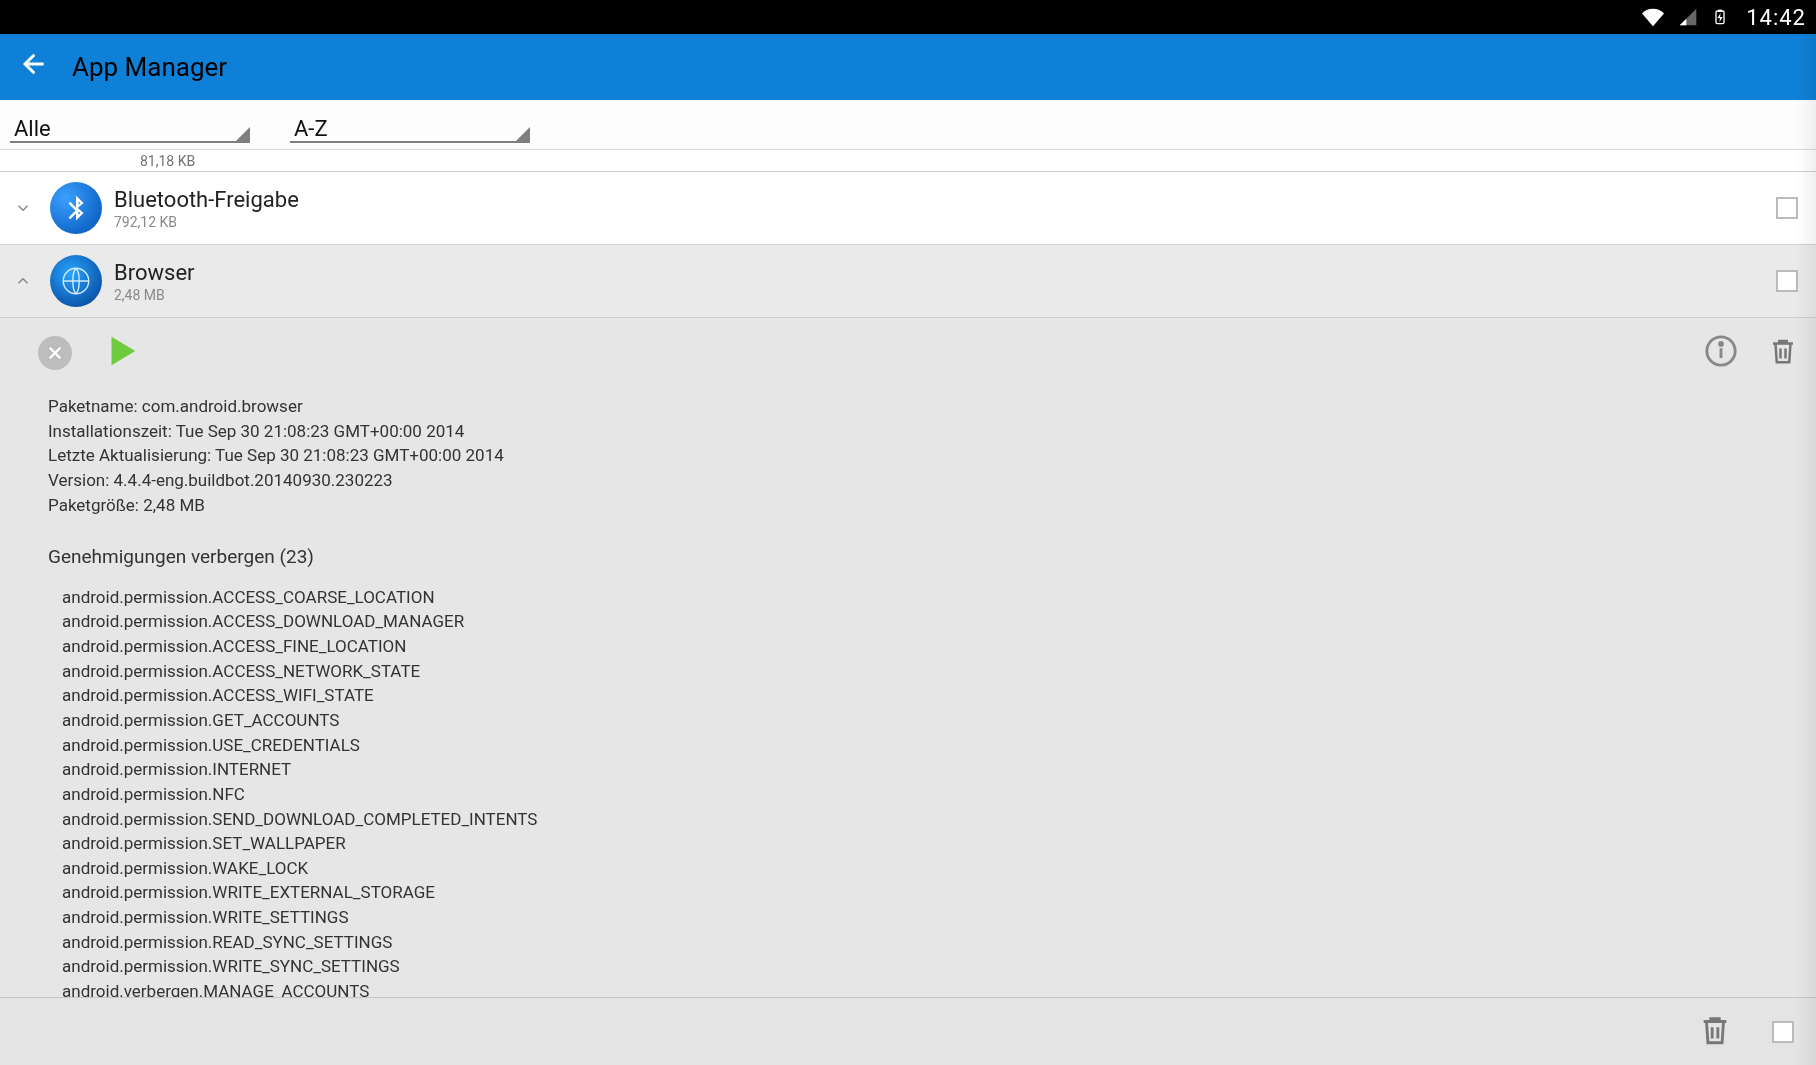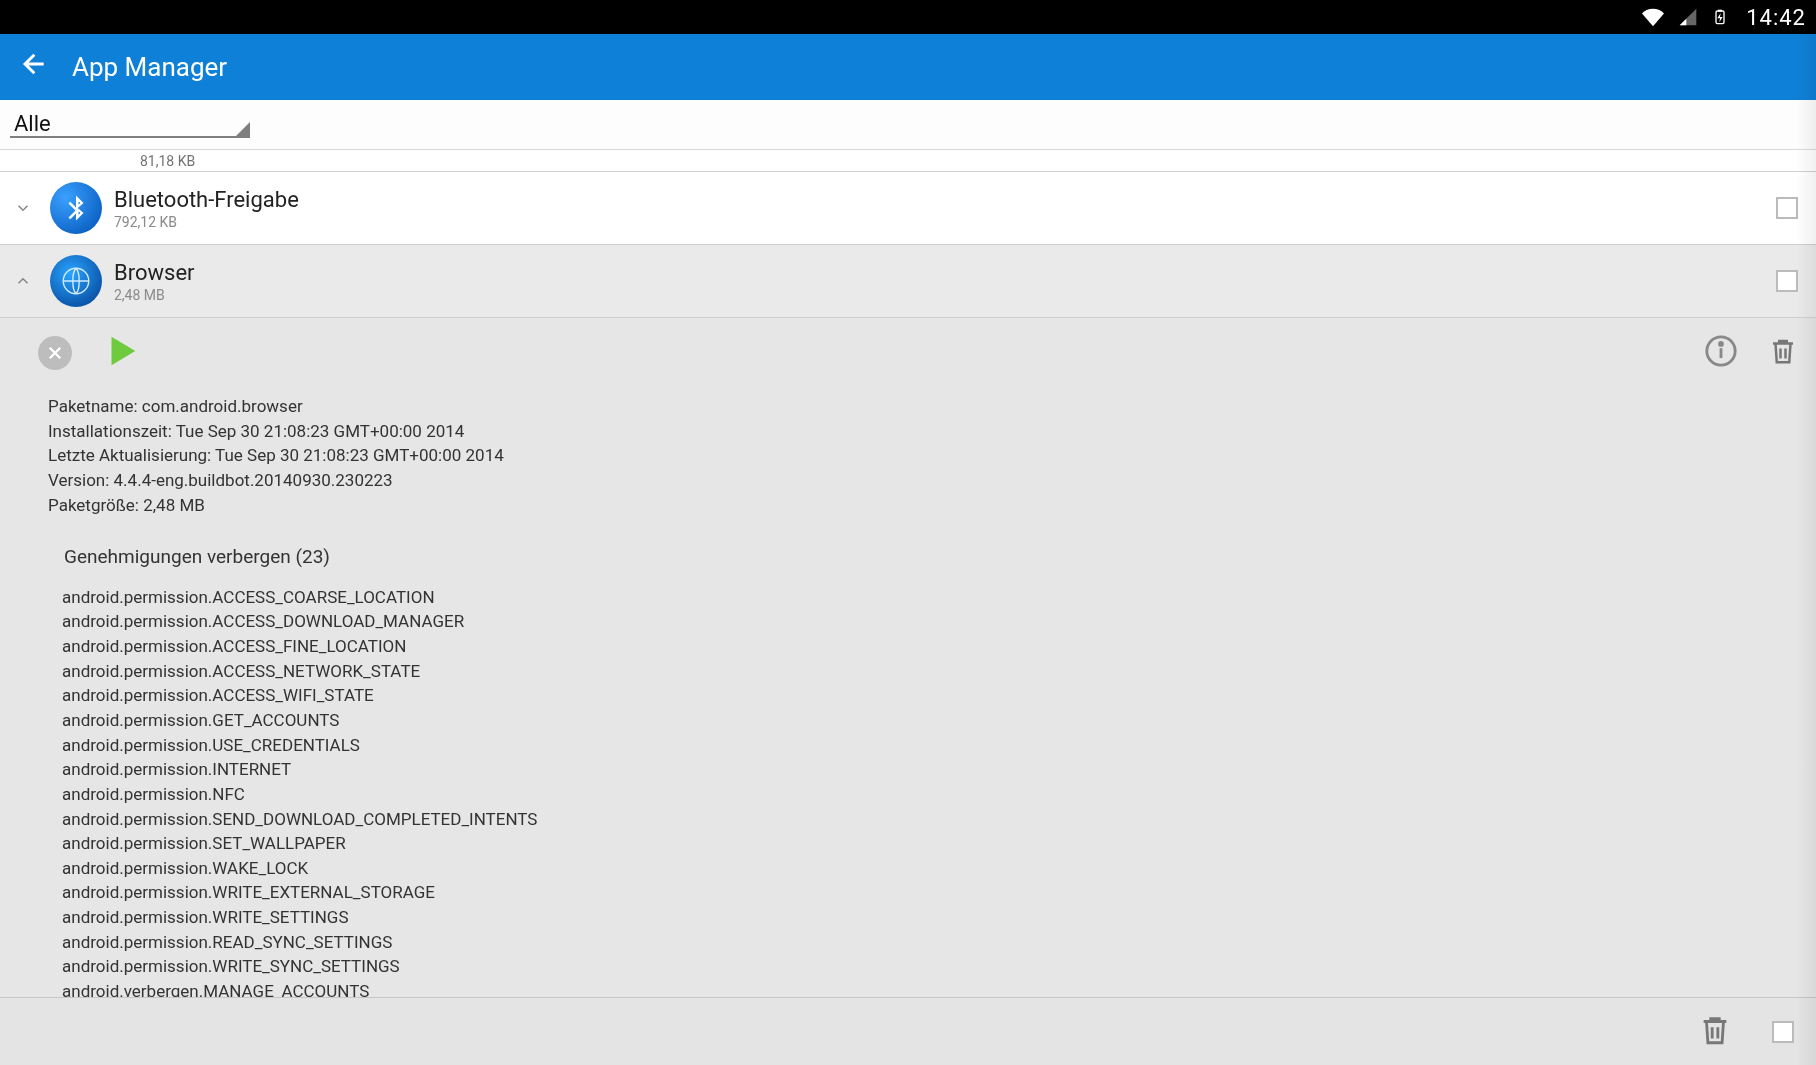--- a/index.html
+++ b/index.html
@@ -18,38 +18,38 @@
       font-size: 20px;
       letter-spacing: 1px;
     }
     .status-bar .clock { font-size: 22px; margin-left: 4px; }
     .status-bar svg { display: block; }
 
     
     .app-bar {
       height: 66px;
       background: #0f80d7;
-      color: #ffffff;
+      color: #000000;
       display: flex;
       align-items: center;
       padding: 0 18px;
       gap: 26px;
       font-size: 26px;
       font-weight: 400;
     }
     .app-bar .back svg { width: 28px; height: 28px; }
 
     
     .spinner-row {
       height: 50px;
       background: #fdfdfd;
       border-bottom: 1px solid #d9d9d9;
       display: flex;
-      align-items: center;
-      padding: 8px 10px;
+      align-items: flex-start;
+      padding: 16px 10px;
     }
     .spinner {
       width: 240px;
       margin-right: 40px;
       position: relative;
       border-bottom: 2px solid #7f7f7f;
       display: flex;
       align-items: center;
       font-size: 22px;
       color: #111;
@@ -121,21 +121,21 @@
     .info-circ svg { width: 34px; height: 34px; stroke:#888; fill:none; stroke-width:2; }
     .trash-sm svg { width: 30px; height: 34px; stroke:#777; fill:#777; }
 
     
     .detail-body {
       padding: 6px 28px 0 28px;
       font-size: 17px;
       color: #333;
       line-height: 1.45;
     }
-    .detail-body .permhdr { margin: 26px 0 14px 16px; font-size: 19px; }
+    .detail-body .permhdr { margin: 26px 0 14px 0; font-size: 19px; }
     .permlist { padding-left: 14px; font-size: 17px; color: #333; }
     .permlist div:last-child { color: #bcbcbc; } 
 
     
     .bottom-bar {
       position: absolute;
       left: 0; right: 0; bottom: 0;
       height: 68px;
       background: #e4e4e4;
       border-top: 1px solid #c7c7c7;
@@ -184,20 +184,23 @@
     <svg viewBox="0 0 24 24">
         <path fill="none" stroke="#fff" stroke-width="2.5" d="M14 4l-8 8 8 8M6 12h16"></path>
       </svg>
   </span>
   <span>App Manager</span>
 </div>
 
 <div class="spinner-row">
   <div class="spinner">
     <span>Alle</span>
+  </div>
+  <div class="spinner">
+    <span>A-Z</span>
   </div>
 </div>
 
 <div class="cutoff-row">
   <span>81,18 KB</span>
 </div>
 
 <div class="app-row collapsed">
   <span class="chevron">
     <svg viewBox="0 0 24 24">

